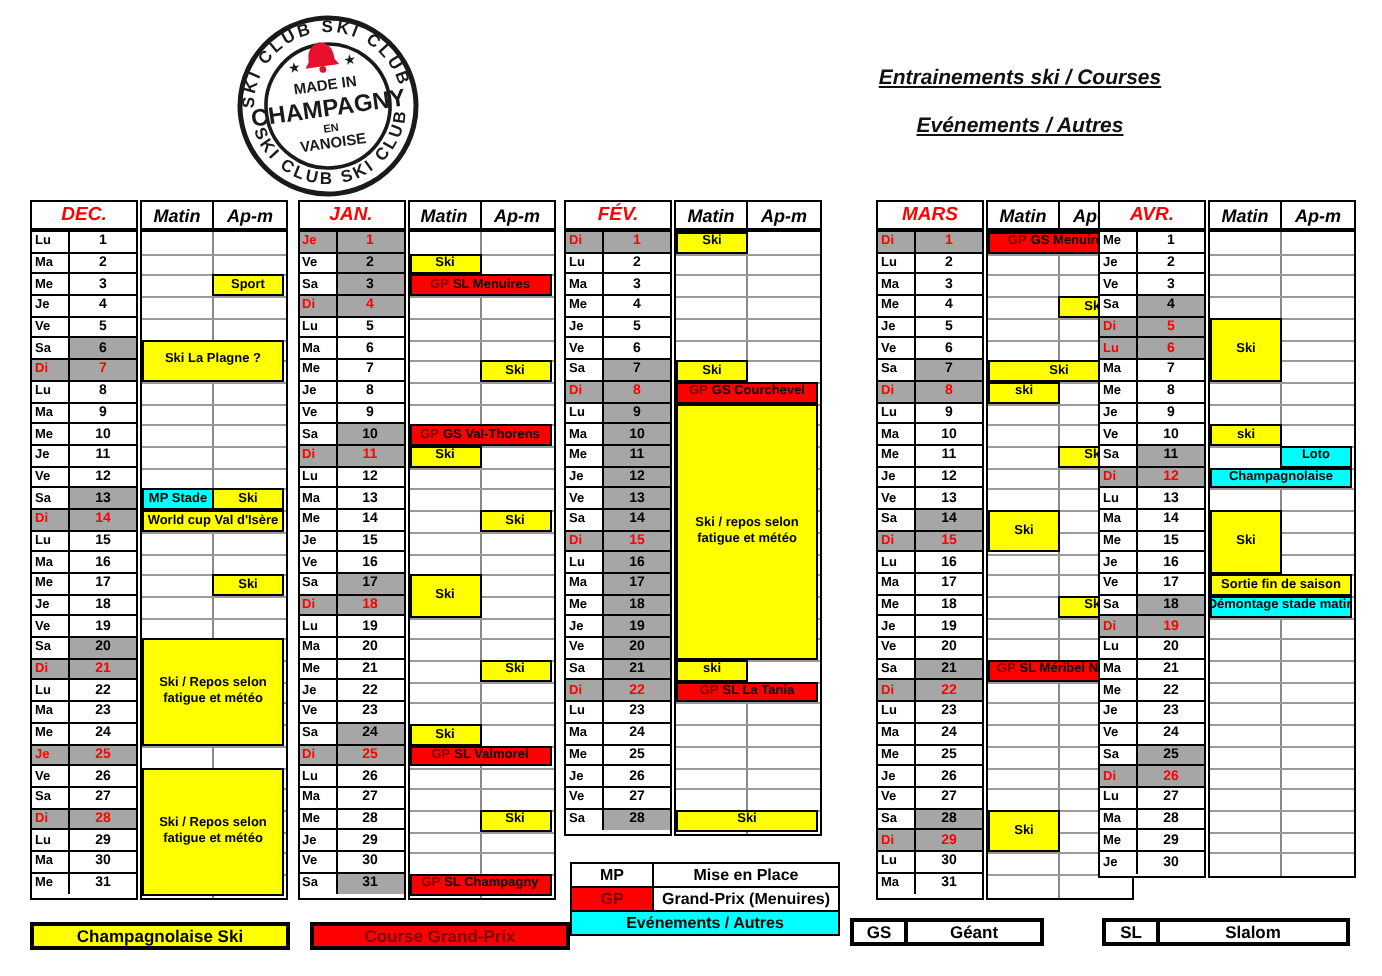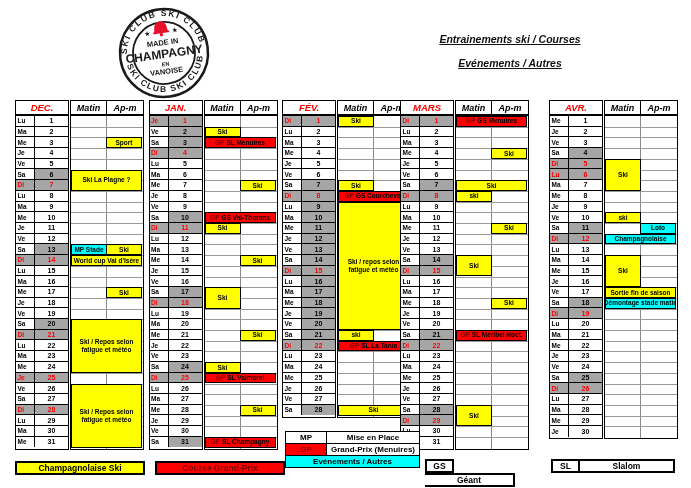--- a/index.html
+++ b/index.html
@@ -53,21 +53,21 @@
   .legend-table td.cyanrow{background:#00FFFF;}
   .lbox{position:absolute;box-sizing:border-box;border:2px solid #000;height:14px;display:flex;
         align-items:center;justify-content:center;font-size:8.5px;font-weight:bold;color:#000;}
   .lbox.y{background:#FFFF00;left:15px;top:461px;width:130px;}
   .lbox.r{background:#FF0000;left:155px;top:461px;width:130px;color:#7B0000;}
   .pairbox{position:absolute;top:459px;display:flex;height:14px;}
   .pairbox .k{box-sizing:border-box;border:2px solid #000;width:29px;display:flex;align-items:center;
               justify-content:center;font-size:8.5px;font-weight:bold;background:#fff;}
   .pairbox .v{box-sizing:border-box;border:2px solid #000;border-left:none;display:flex;align-items:center;
               justify-content:center;font-size:8.5px;font-weight:bold;background:#fff;}
-  .gs-box{left:425px;flex-direction:column;} .gs-box .v{width:90px;}
+  .gs-box{left:425px;} .gs-box .v{width:68px;}
   .sl-box{left:551px;} .sl-box .v{width:95px;}
 </style>
 </head>
 <body>
 
 <div class="sheet">
 
   <svg class="logo" width="140" height="98" viewBox="0 0 140 98">
     <g transform="rotate(-8 70 49)">
       <circle cx="70" cy="49" r="44" fill="#ffffff" stroke="#1a1a1a" stroke-width="2.5"></circle>
@@ -612,21 +612,21 @@
             <div class="ev y" style="top: 0px; height: 10.7px; left: 0px; width: 36px;">Ski</div>
             <div class="ev y" style="top: 64.2px; height: 10.7px; left: 0px; width: 36px;">Ski</div>
             <div class="ev r" style="top: 74.9px; height: 10.7px; left: 0px; width: 71px;"><span class="gp">GP</span>GS Courchevel</div>
             <div class="ev y wrap" style="top: 85.6px; height: 128.4px; left: 0px; width: 71px;">Ski / repos selon fatigue et météo</div>
             <div class="ev y" style="top: 214px; height: 10.7px; left: 0px; width: 36px;">ski</div>
             <div class="ev r" style="top: 224.7px; height: 10.7px; left: 0px; width: 71px;"><span class="gp">GP</span>SL La Tania</div>
             <div class="ev y" style="top: 288.9px; height: 10.7px; left: 0px; width: 71px;">Ski</div>
           </div>
         </div>
       </div>
-      <div class="month" style="left: 400px; top: 100px;">
+      <div class="month" style="left: 438px; top: 100px;">
         <div class="m-head">
           <div class="m-name">MARS</div>
           <div class="m-cols">
             <div class="m-col">Matin</div>
             <div class="m-col">Ap-m</div>
           </div>
         </div>
         <div class="m-body">
           <div class="day-block" style="height: 334.7px;">
             <div class="drow">

